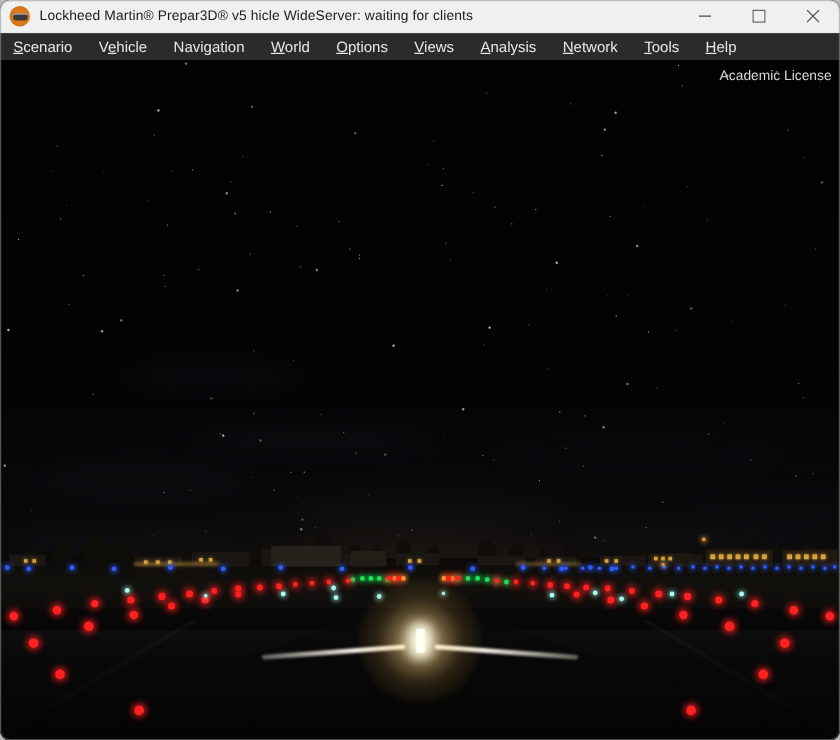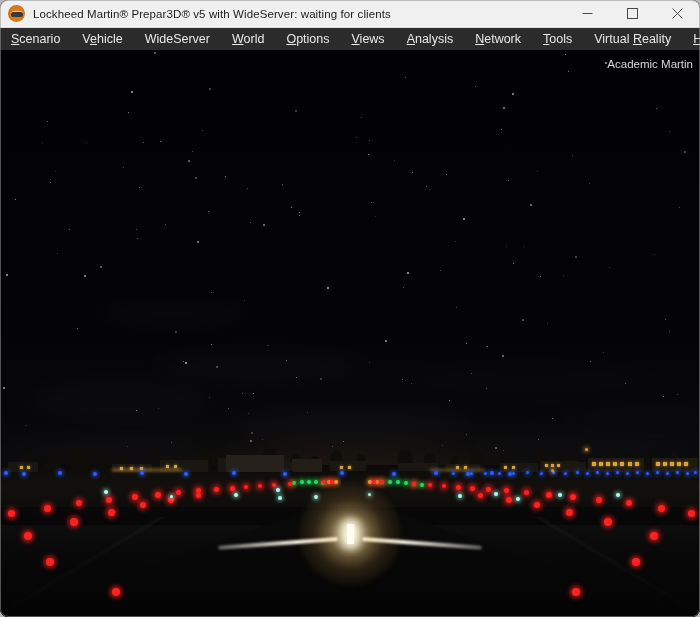--- a/index.html
+++ b/index.html
@@ -288,21 +288,21 @@
     z-index: 40;
   }
 </style>
 </head>
 <body>
 
 <div id="app-window">
 
   <div id="title-bar">
     <div id="app-icon"></div>
-    <div id="title-text">Lockheed Martin® Prepar3D® v5 with WideServer: waiting for clients</div>
+    <div id="title-text">Lockheed Martin® Prepar3D® v5 hicle WideServer: waiting for clients</div>
     <div id="window-controls">
       <div class="win-btn" id="btn-minimize">
         <svg width="11" height="11" viewBox="0 0 11 11" aria-hidden="true">
           <line x1="0.5" y1="5.5" x2="10.5" y2="5.5" stroke="#4a4a4a" stroke-width="1"></line>
         </svg>
       </div>
       <div class="win-btn" id="btn-maximize">
         <svg width="11" height="11" viewBox="0 0 11 11" aria-hidden="true">
           <rect x="0.5" y="0.5" width="10" height="10" fill="none" stroke="#4a4a4a" stroke-width="1"></rect>
         </svg>
@@ -312,28 +312,27 @@
           <line x1="0.5" y1="0.5" x2="10.5" y2="10.5" stroke="#4a4a4a" stroke-width="1"></line>
           <line x1="10.5" y1="0.5" x2="0.5" y2="10.5" stroke="#4a4a4a" stroke-width="1"></line>
         </svg>
       </div>
     </div>
   </div>
 
   <div id="menu-bar">
       <div class="menu-item"><u>S</u>cenario</div>
       <div class="menu-item">V<u>e</u>hicle</div>
-      <div class="menu-item">WideServer</div>
+      <div class="menu-item">Navigation</div>
       <div class="menu-item"><u>W</u>orld</div>
       <div class="menu-item"><u>O</u>ptions</div>
       <div class="menu-item"><u>V</u>iews</div>
       <div class="menu-item"><u>A</u>nalysis</div>
       <div class="menu-item"><u>N</u>etwork</div>
       <div class="menu-item"><u>T</u>ools</div>
-      <div class="menu-item">Virtual <u>R</u>eality</div>
       <div class="menu-item"><u>H</u>elp</div>
     </div>
 
   <div id="viewport">
 
     <div id="sky"></div>
     <div id="star-field">
         <div class="star" style="left: 241.921px; top: 343.106px; opacity: 0.61;"></div>
         <div class="star" style="left: 332.066px; top: 395.921px; opacity: 0.39;"></div>
         <div class="star" style="left: 371.475px; top: 151.726px; opacity: 0.75;"></div>
@@ -678,16 +677,16 @@
         <div class="lt lt-amber" style="left: 551px; top: 419px; width: 3px; height: 3px; opacity: 0.75;"></div>
       </div>
 
     <div id="bar-left"></div>
     <div id="bar-right"></div>
     <div id="center-glow"></div>
     <div id="center-bar"></div>
 
   </div>
 
-  <div id="academic-license">Academic Martin</div>
+  <div id="academic-license">Academic License</div>
 
   <div id="window-outline"></div>
 </div>
 
 </body></html>

